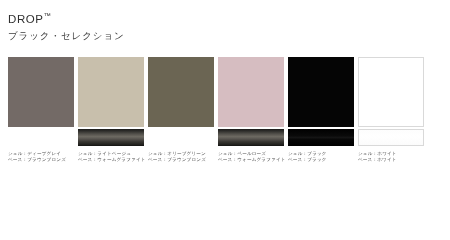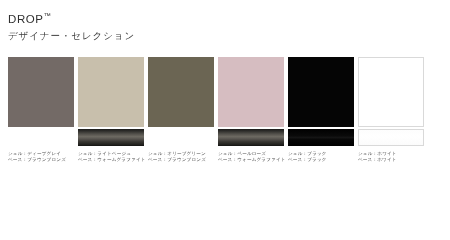--- a/index.html
+++ b/index.html
@@ -141,21 +141,21 @@
     display: block;
   }
 </style>
 </head>
 <body>
 
 <div class="page">
 
   <div class="header">
     <div class="brand"><span>DROP</span><span class="tm">™</span></div>
-    <div class="subtitle">デザイナー・セレクション</div>
+    <div class="subtitle">ブラック・セレクション</div>
   </div>
 
   <div class="swatch-row">
 
     <div class="swatch">
       <div class="shell" style="background-color:#736a66;"></div>
       <div class="base bronze"></div>
       <div class="caption">
         <span class="line">シェル：ディープグレイ</span>
         <span class="line">ベース：ブラウンブロンズ</span>

